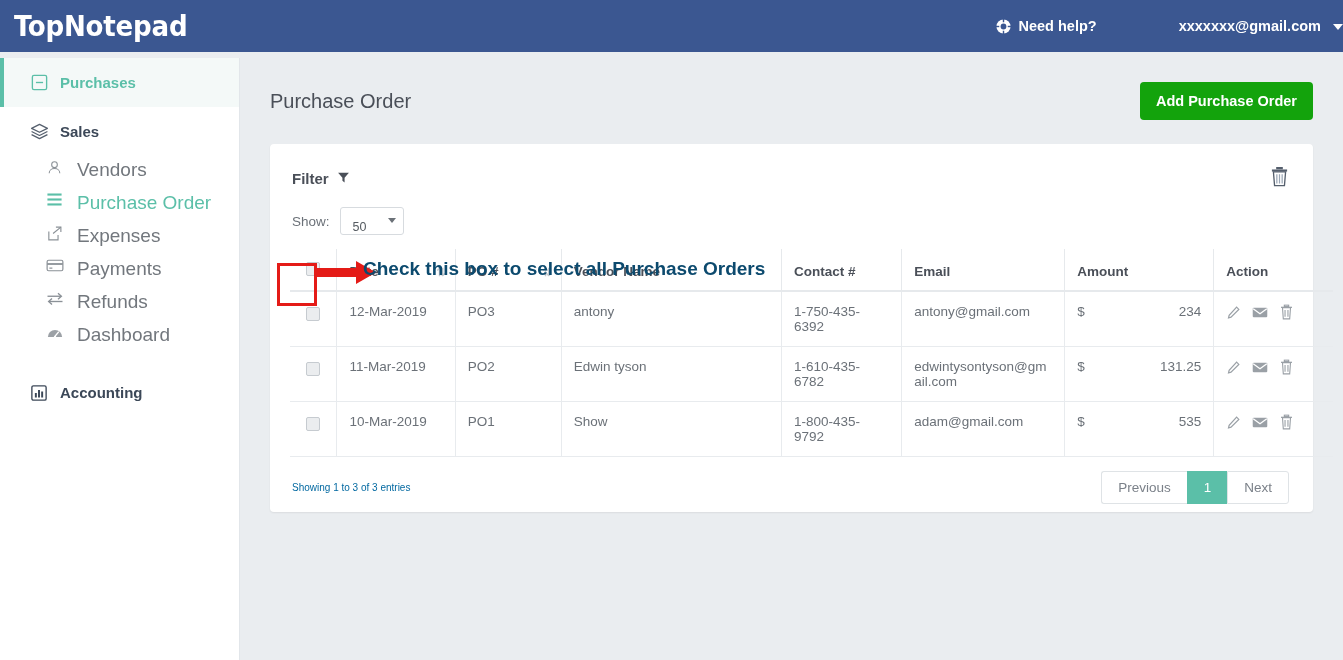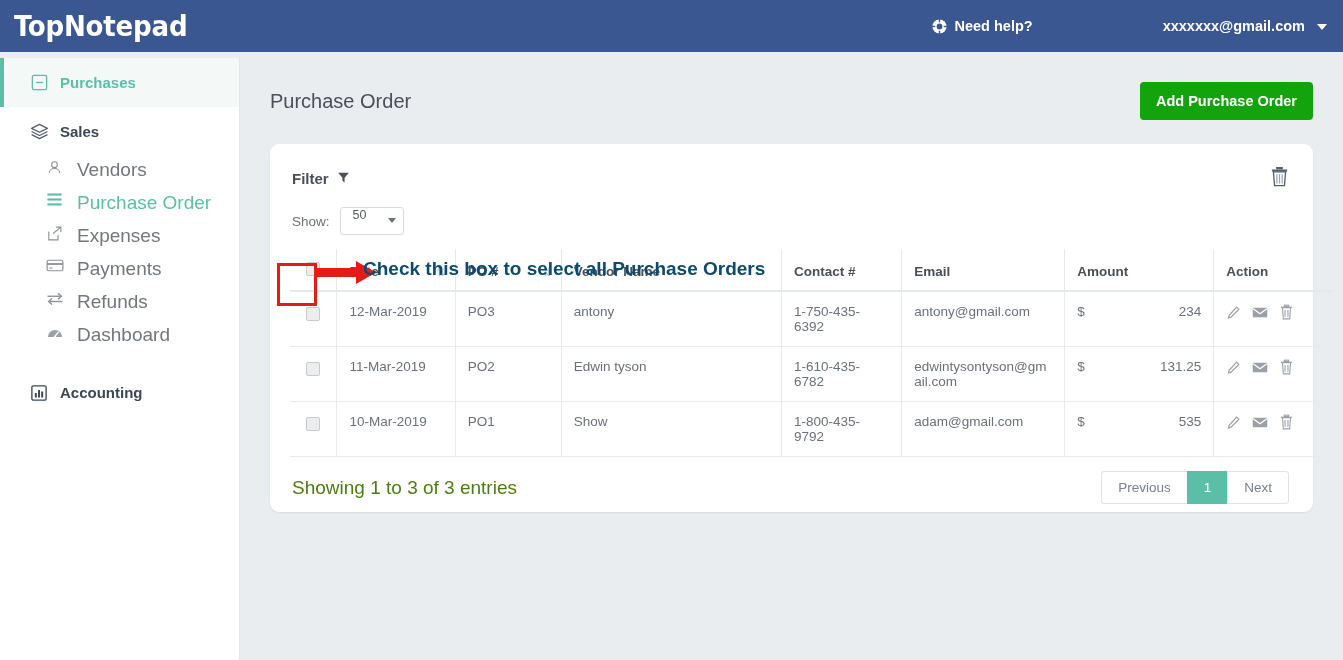--- a/index.html
+++ b/index.html
@@ -21,21 +21,21 @@
   .brand {
     width: 240px; padding-left: 14px;
     color: #ffffff;
     font-family: "DejaVu Sans Condensed", "Liberation Sans", sans-serif;
     font-size: 29px; font-weight: bold;
     letter-spacing: -0.2px;
     white-space: nowrap;
   }
   .topbar-right {
     margin-left: auto; display: flex; align-items: center;
-    padding-right: 16px; color: #ffffff; font-size: 14.5px; gap: 48px;
+    color: #ffffff; font-size: 14.5px;
   }
   .need-help { display: flex; align-items: center; gap: 7px; margin-right: 34px; font-weight: 600; }
   .need-help svg { display: block; }
   .useremail { font-weight: 600; font-size: 14.5px; margin-left: 48px; }
   .caret-down {
     display: inline-block; margin-left: 8px;
     width: 0; height: 0;
     border-left: 5px solid transparent;
     border-right: 5px solid transparent;
     border-top: 6px solid #ffffff;
@@ -99,21 +99,21 @@
     border: none;
     border-radius: 4px;
     font-size: 14.5px; font-weight: bold;
     padding: 11px 16px;
     cursor: pointer;
     font-family: "Liberation Sans", sans-serif;
   }
   .card {
     margin: 0 30px;
     background: #ffffff;
-    border-radius: 9px;
+    border-radius: 4px;
     box-shadow: 0 1px 2px rgba(0,0,0,0.07);
     height: 368px;
     position: relative;
   }
   .card-head {
     display: flex; align-items: center;
     padding: 22px 24px 0 22px;
   }
   .filter-label { font-size: 15px; color: #4a4f58; font-weight: bold; }
   .filter-icon { margin-left: 8px; color: #4a4f58; }
@@ -123,21 +123,21 @@
     padding: 16px 0 0 22px;
     font-size: 13.5px; color: #6b7178;
   }
   .show-row .lbl { margin-right: 10px; }
   .select-box {
     position: relative;
     border: 1px solid #d7dbdf;
     border-radius: 3px;
     background: #fff;
     height: 28px; width: 64px;
-    display: flex; align-items: flex-start;
+    display: flex; align-items: flex-end;
     padding-left: 12px;
     font-size: 12.5px; color: #555b61;
     cursor: pointer;
   }
   .select-box .arr {
     position: absolute; right: 7px; top: 10px;
     width: 0; height: 0;
     border-left: 4px solid transparent;
     border-right: 4px solid transparent;
     border-top: 5px solid #6b7178;
@@ -194,21 +194,21 @@
   .amt { position: relative; }
   .amt .cur { float: left; }
   .amt .val { float: right; }
   .acts { display: flex; gap: 11px; align-items: center; color: #9aa0a6; }
   .acts span { cursor: pointer; display: inline-flex; }
   
   .tbl-foot {
     display: flex; align-items: center;
     padding: 14px 24px 0 22px;
   }
-  .entries { font-size: 19px; color: #4d7c0f; }
+  .entries { font-size: 10px; color: #0369a1; }
   .pager { margin-left: auto; display: flex; }
   .pg {
     border: 1px solid #dfe3e6;
     border-right: none;
     background: #ffffff;
     color: #7b8189;
     font-size: 13.5px;
     padding: 8px 16px;
     cursor: pointer;
   }

